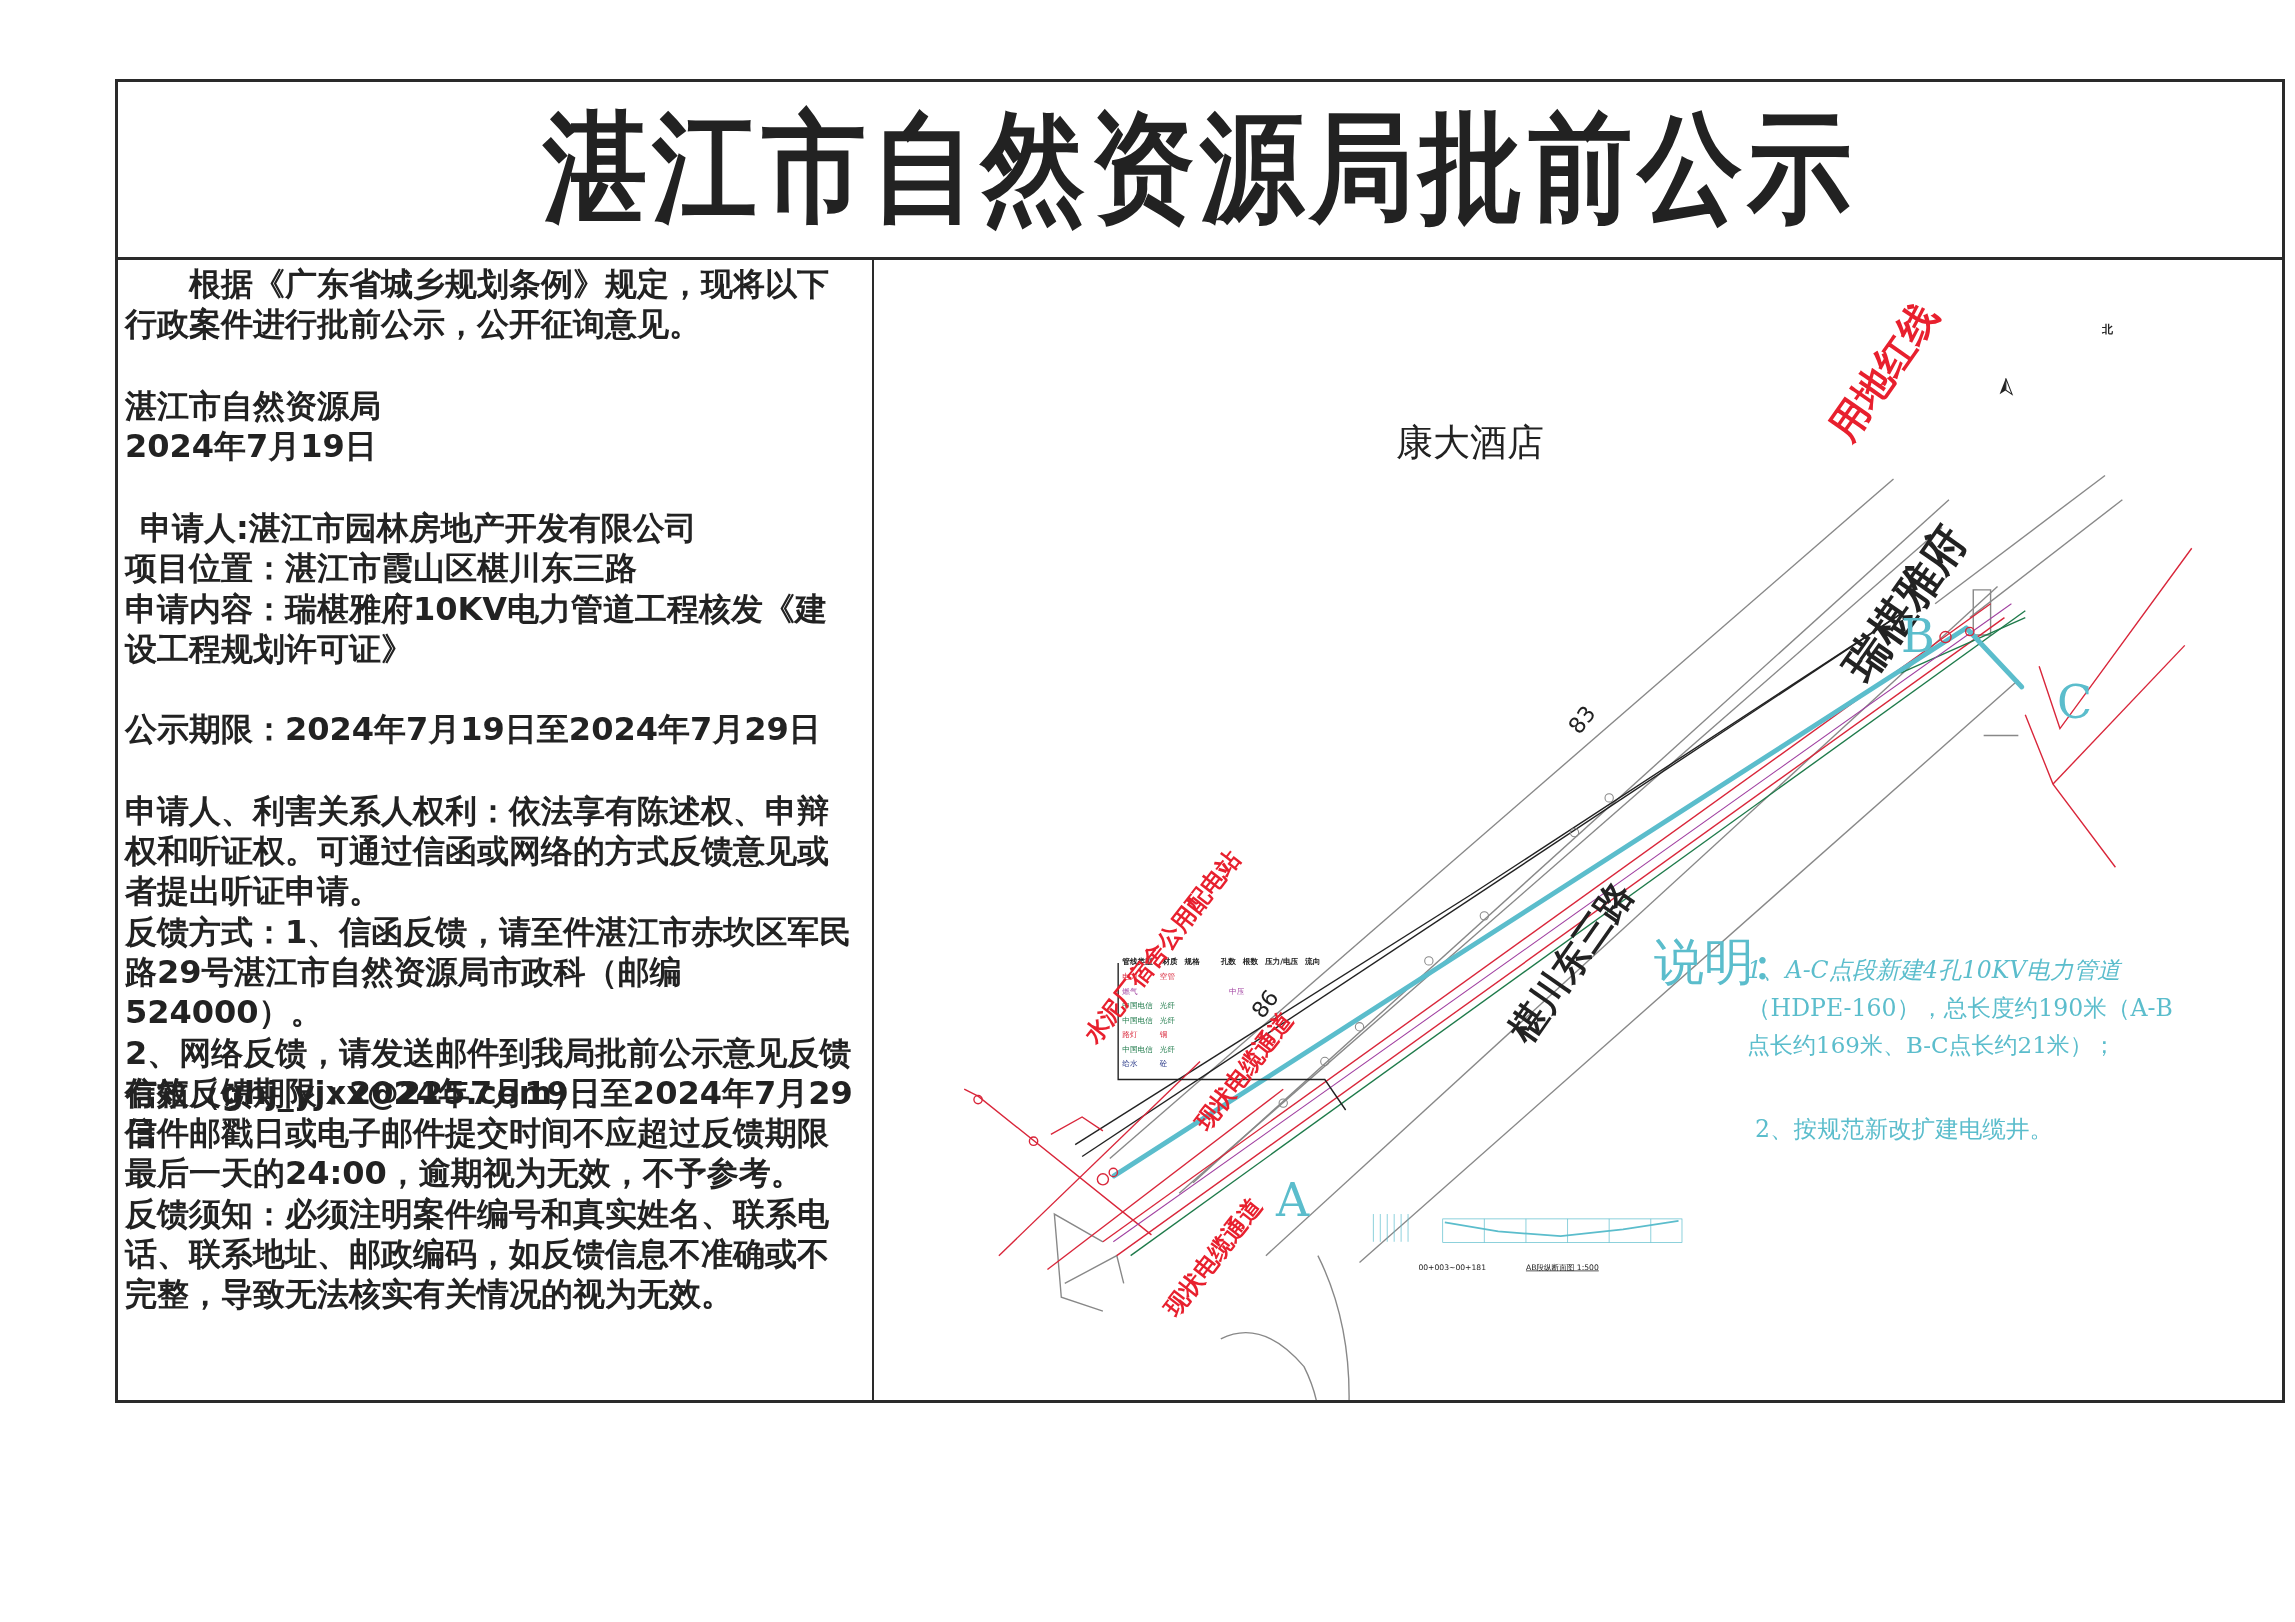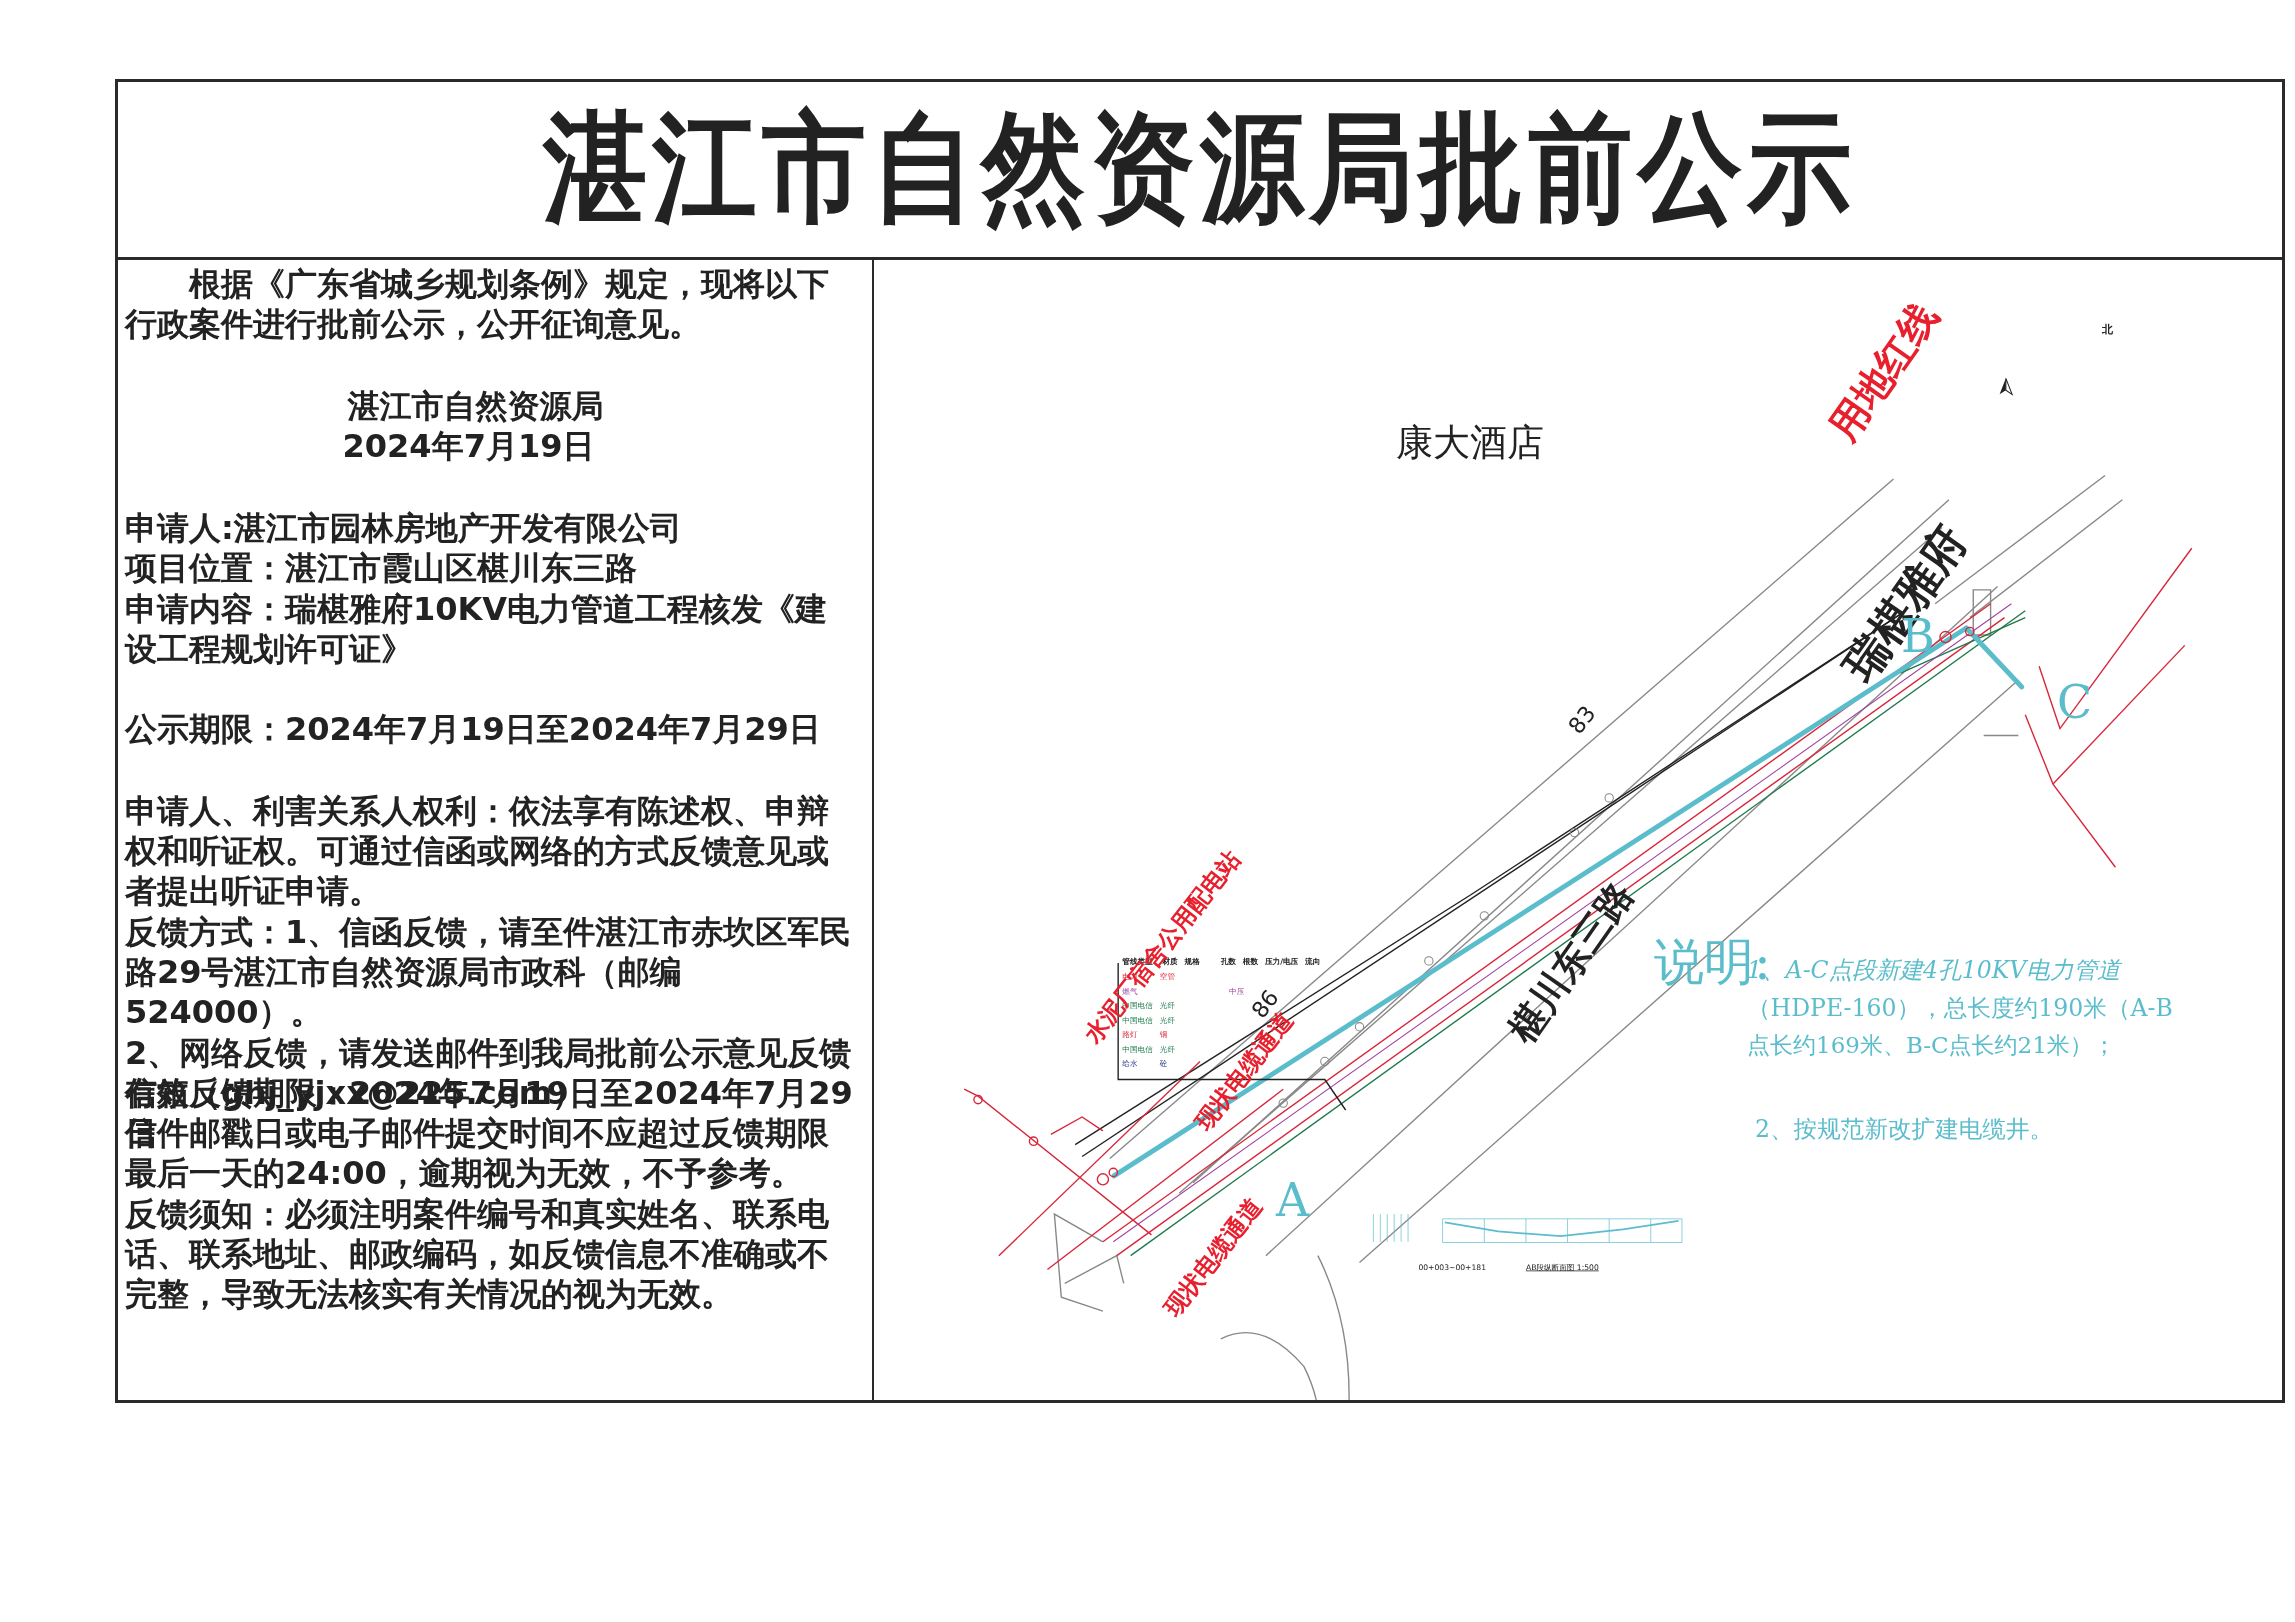--- a/index.html
+++ b/index.html
@@ -11,41 +11,41 @@
             border-bottom: 3.5px solid #2a2a2a; display: flex; align-items: center; justify-content: center; }
   .header-title { font-size: 104px; font-weight: bold; letter-spacing: 5.5px; color: #222;
                   transform: scaleY(1.15); font-family: "DejaVu Sans", sans-serif; }
   .left-panel { position: absolute; left: 0; top: 175px; width: 756px; bottom: 0;
                 border-right: 2.8px solid #2a2a2a; box-sizing: border-box; padding: 16px 0 0 14px; }
   .right-panel { position: absolute; left: 756px; top: 175px; right: 0; bottom: 0; overflow: hidden; }
   .para { font-size: 32px; font-weight: bold; line-height: 40px; color: #222;
           font-family: "DejaVu Sans", sans-serif; letter-spacing: 0px; }
   .indent { text-indent: 64px; }
   .p-block { position: absolute; left: 14px; width: 728px; }
-  .sig { text-align: center; }
+  .sig { text-align: left; }
   .map-text { position: absolute; white-space: nowrap; font-family: "DejaVu Sans", sans-serif; }
   .legend-row { display: flex; align-items: center; gap: 5.5px; font-size: 25px; }
   .legend-line { width: 83px; height: 1.4px; }
   .desc { position: absolute; color: #5bbdcc; font-family: "DejaVu Serif", serif; }
 </style>
 </head>
 <body>
 
 <div class="frame">
 
   <div class="header">
     <div class="header-title">湛江市自然资源局批前公示</div>
   </div>
 
   <div class="left-panel">
     <div class="p-block para indent" style="top: 7px; left: 7px;">根据《广东省城乡规划条例》规定，现将以下行政案件进行批前公示，公开征询意见。</div>
     <div class="p-block para sig" style="top: 129px; left: 7px; width: 701px;">湛江市自然资源局</div>
     <div class="p-block para sig" style="top: 169px; left: 7px; width: 687px;">2024年7月19日</div>
 
-    <div class="p-block para" style="top: 251px; left: 7px;">申请人:湛江市园林房地产开发有限公司</div>
+    <div class="p-block para" style="top: 251px; left: 22px;">申请人:湛江市园林房地产开发有限公司</div>
     <div class="p-block para" style="top: 291px; left: 7px;">项目位置：湛江市霞山区椹川东三路</div>
     <div class="p-block para" style="top: 332px; left: 7px;">申请内容：瑞椹雅府10KV电力管道工程核发《建设工程规划许可证》</div>
 
     <div class="p-block para" style="top: 452px; left: 7px;">公示期限：2024年7月19日至2024年7月29日</div>
 
     <div class="p-block para" style="top: 534px; left: 7px;">申请人、利害关系人权利：依法享有陈述权、申辩权和听证权。可通过信函或网络的方式反馈意见或者提出听证申请。</div>
 
     <div class="p-block para" style="top: 655px; left: 7px;">反馈方式：1、信函反馈，请至件湛江市赤坎区军民路29号湛江市自然资源局市政科（邮编524000）。</div>
 
     <div class="p-block para" style="top: 776px; left: 7px;">2、网络反馈，请发送邮件到我局批前公示意见反馈信箱（ghj_yjxx@225.com）。</div>

